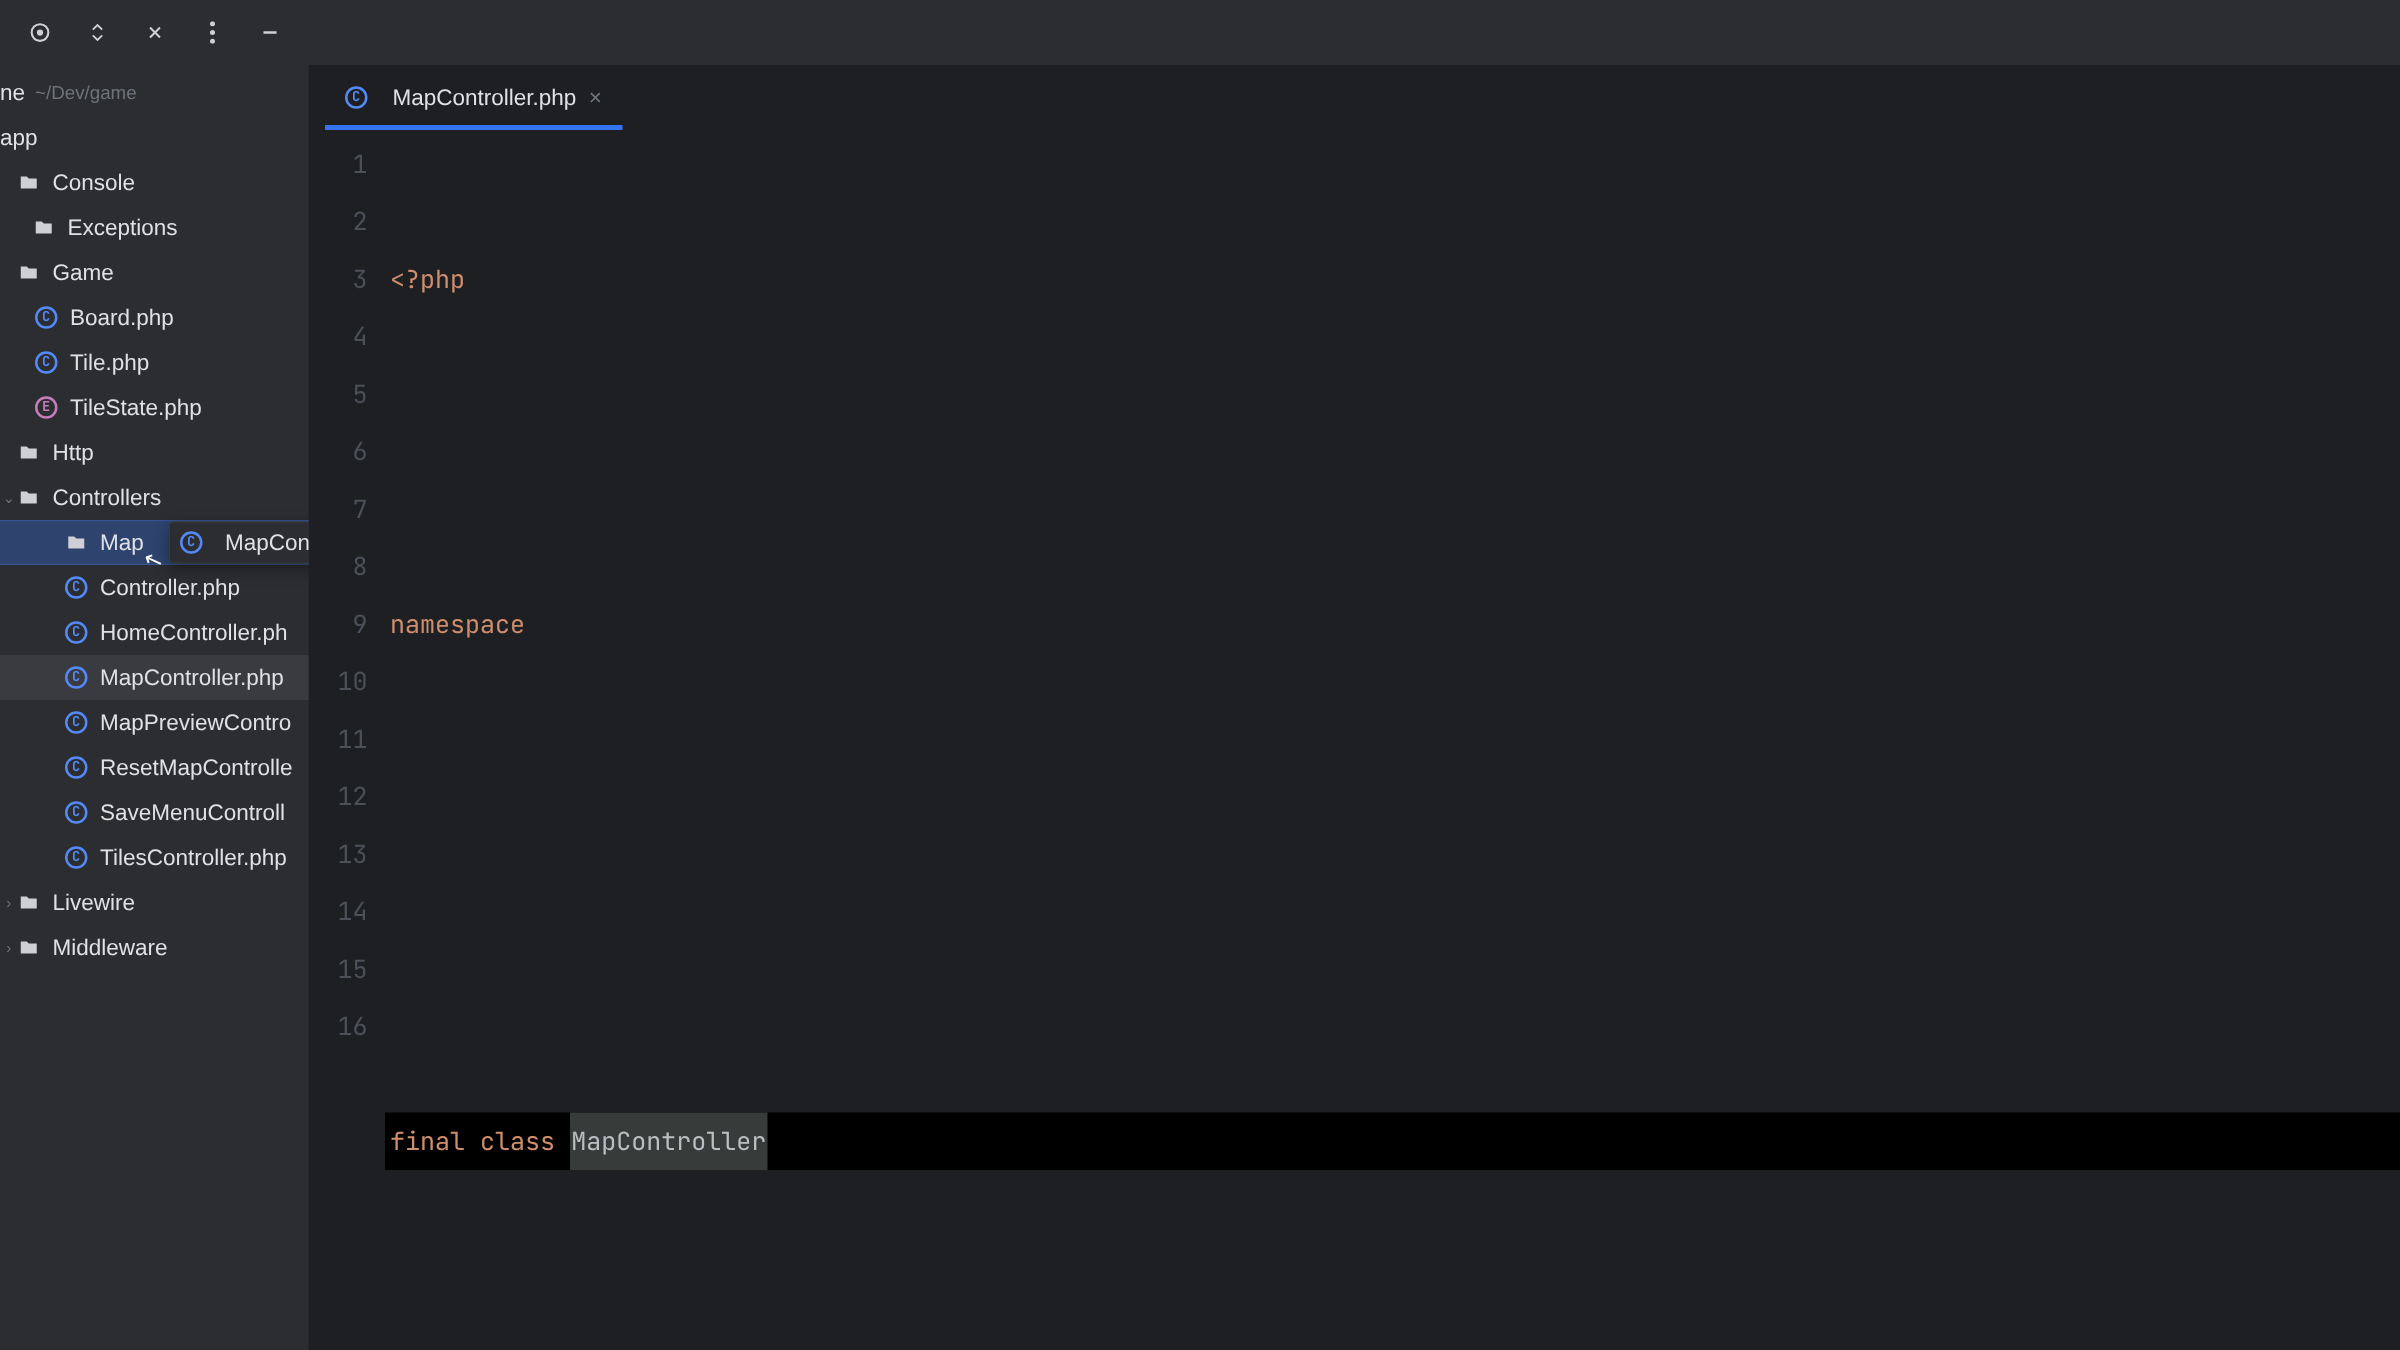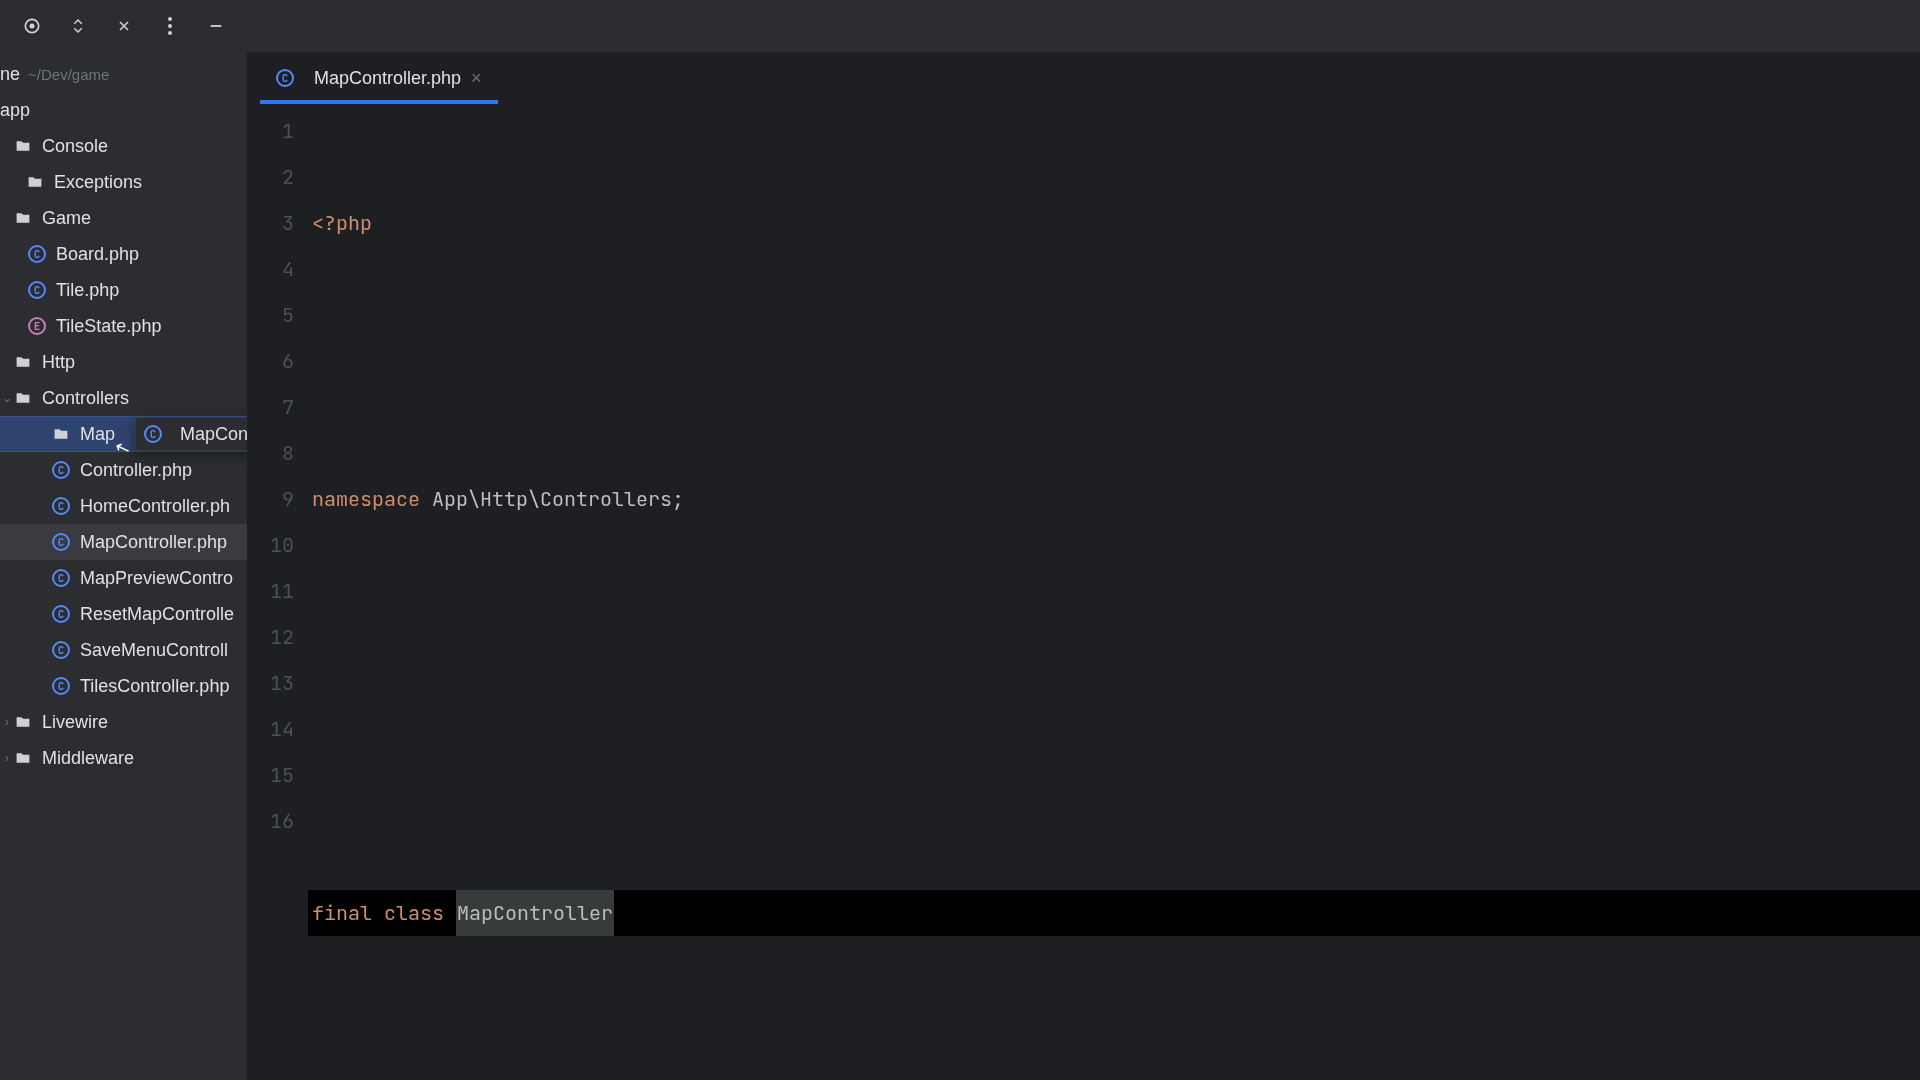--- a/index.html
+++ b/index.html
@@ -356,21 +356,21 @@
         <div>11</div>
         <div>12</div>
         <div>13</div>
         <div>14</div>
         <div>15</div>
         <div>16</div>
       </div>
       <div class="code">
         <div class="line"><span class="kw">&lt;?php</span></div>
         <div class="line"></div>
-        <div class="line"><span class="kw">namespace </span><span>App\Http\Controllers;</span></div>
+        <div class="line"><span class="kw">namespace </span></div>
         <div class="line"></div>
         <div class="line"></div>
         <div class="line hl"><span class="kw">final class </span><span class="cls cls-box">MapController</span></div>
         
         
         
         
         
         
         

